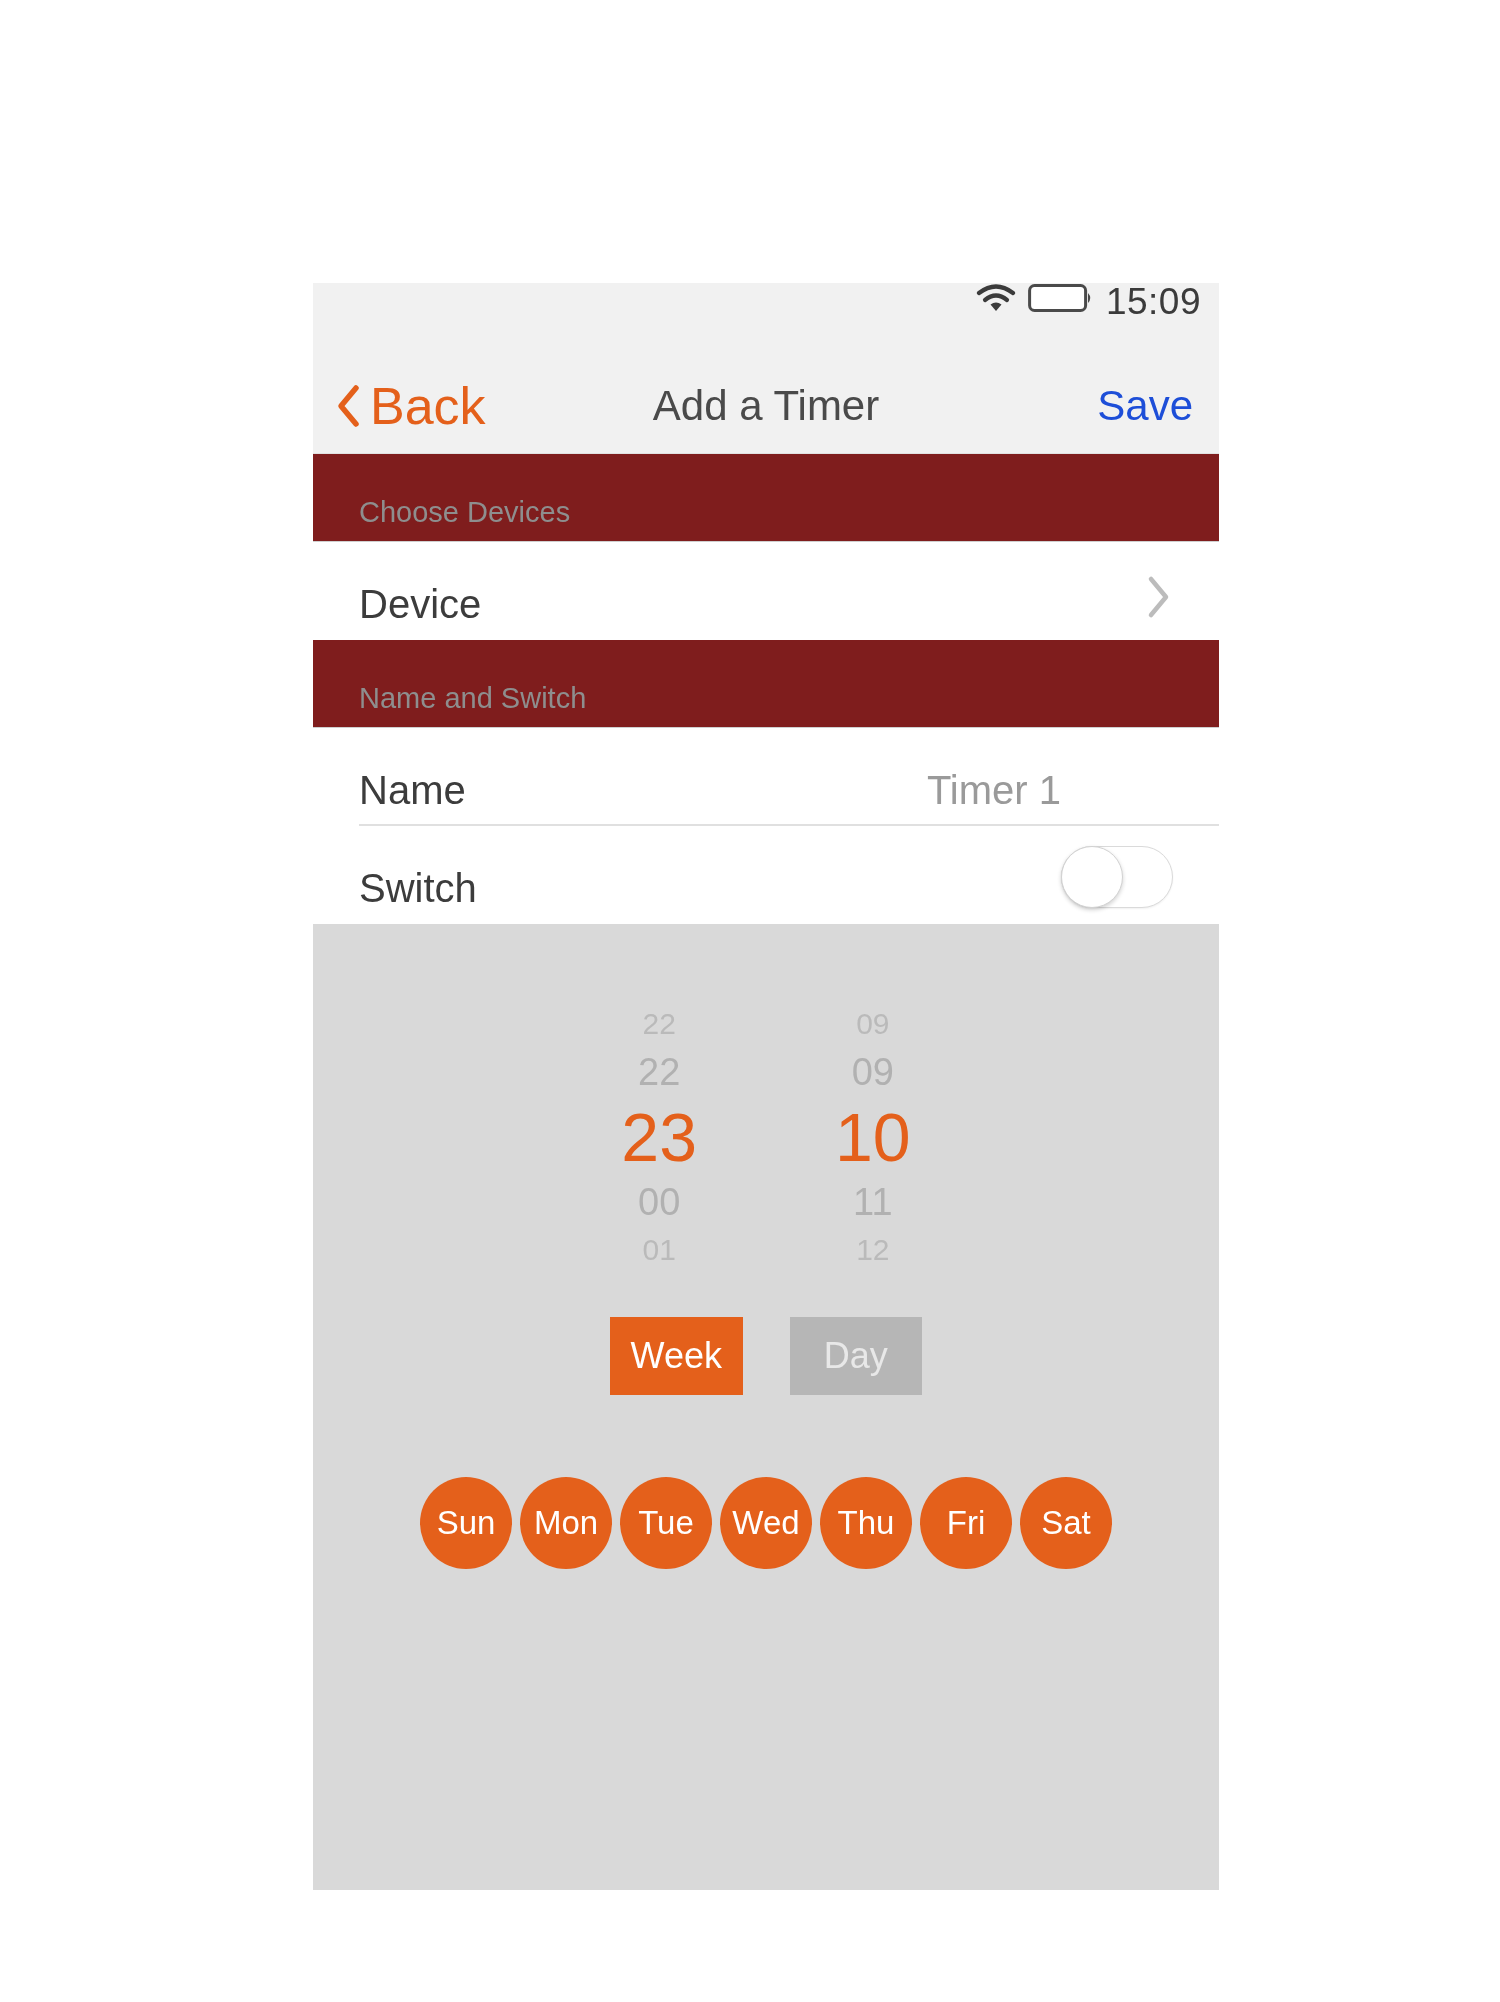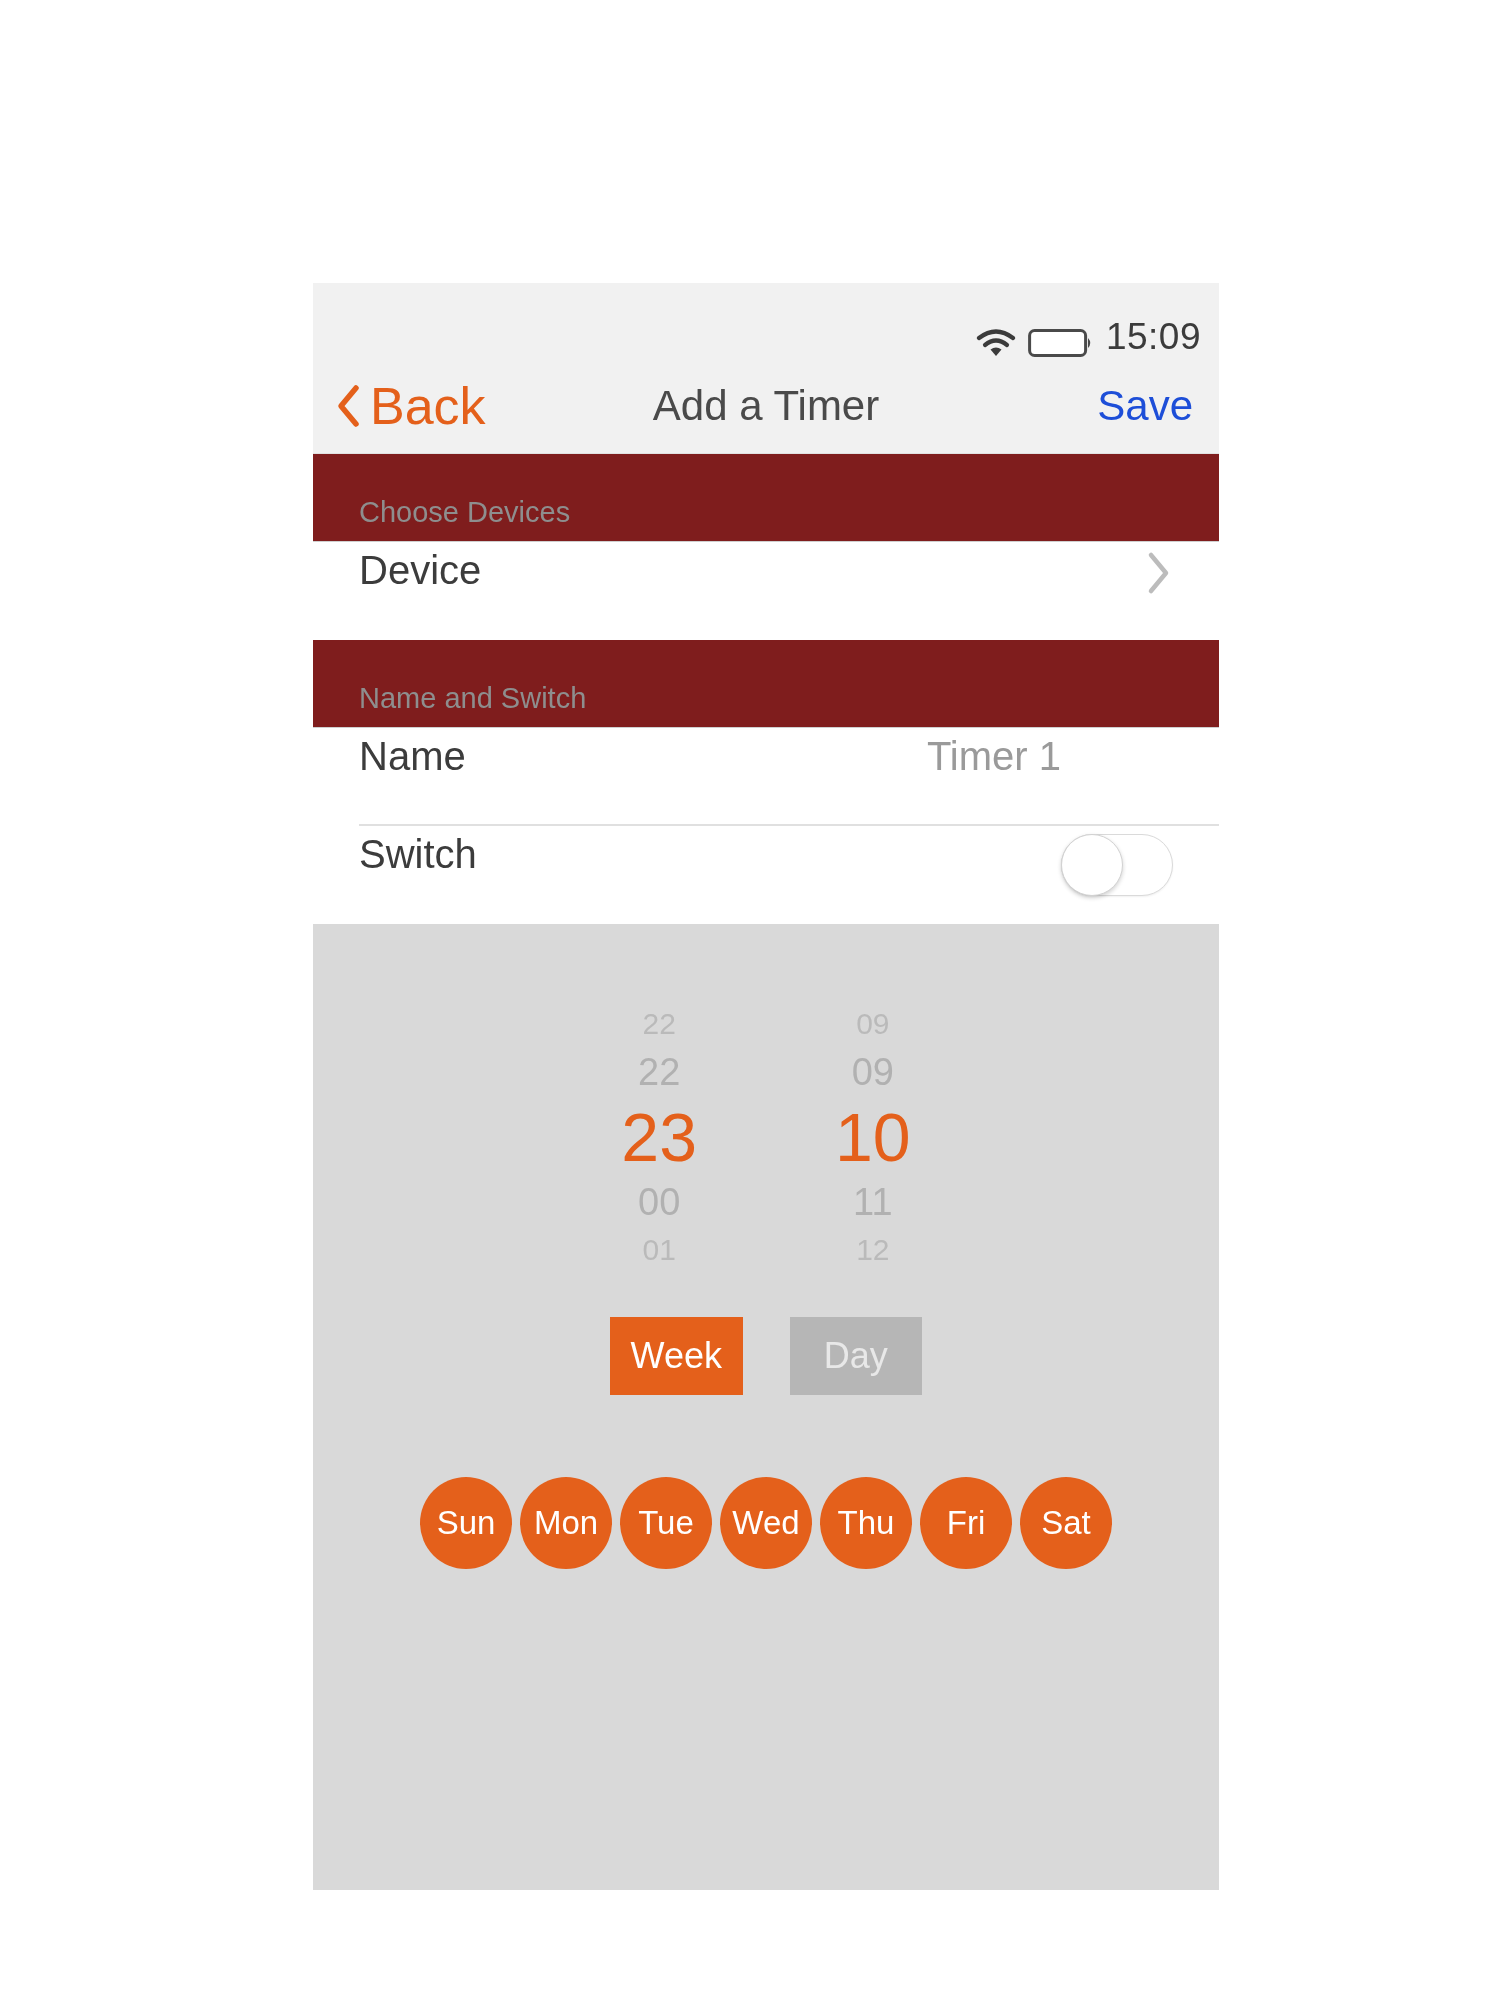--- a/index.html
+++ b/index.html
@@ -16,21 +16,21 @@
     width:906px; height:1607px;
     background:#d9d9d9;
     overflow:hidden;
   }
 
   
   .statusbar {
     height:75px;
     background:#f1f1f1;
     display:flex;
-    align-items:flex-end;
+    align-items:flex-start;
     justify-content:flex-end;
     padding-right:18px;
     gap:12px;
   }
   .wifi-ic { display:block; }
   .batt-ic { display:block; }
   .clock {
     font-size:37px;
     color:#3b3b3b;
     letter-spacing:0.5px;
@@ -94,22 +94,22 @@
     font-size:29px;
     color:#8e8e8e;
     line-height:1;
   }
 
   
   .row {
     background:#ffffff;
     height:98px;
     display:flex;
-    align-items:flex-start;
-    padding:8px 46px;
+    align-items:flex-end;
+    padding:16px 46px;
     position:relative;
   }
   .row-label {
     font-size:40px;
     color:#3c3c3c;
     line-height:1;
   }
   .row-value {
     margin-left:auto;
     margin-right:112px;

